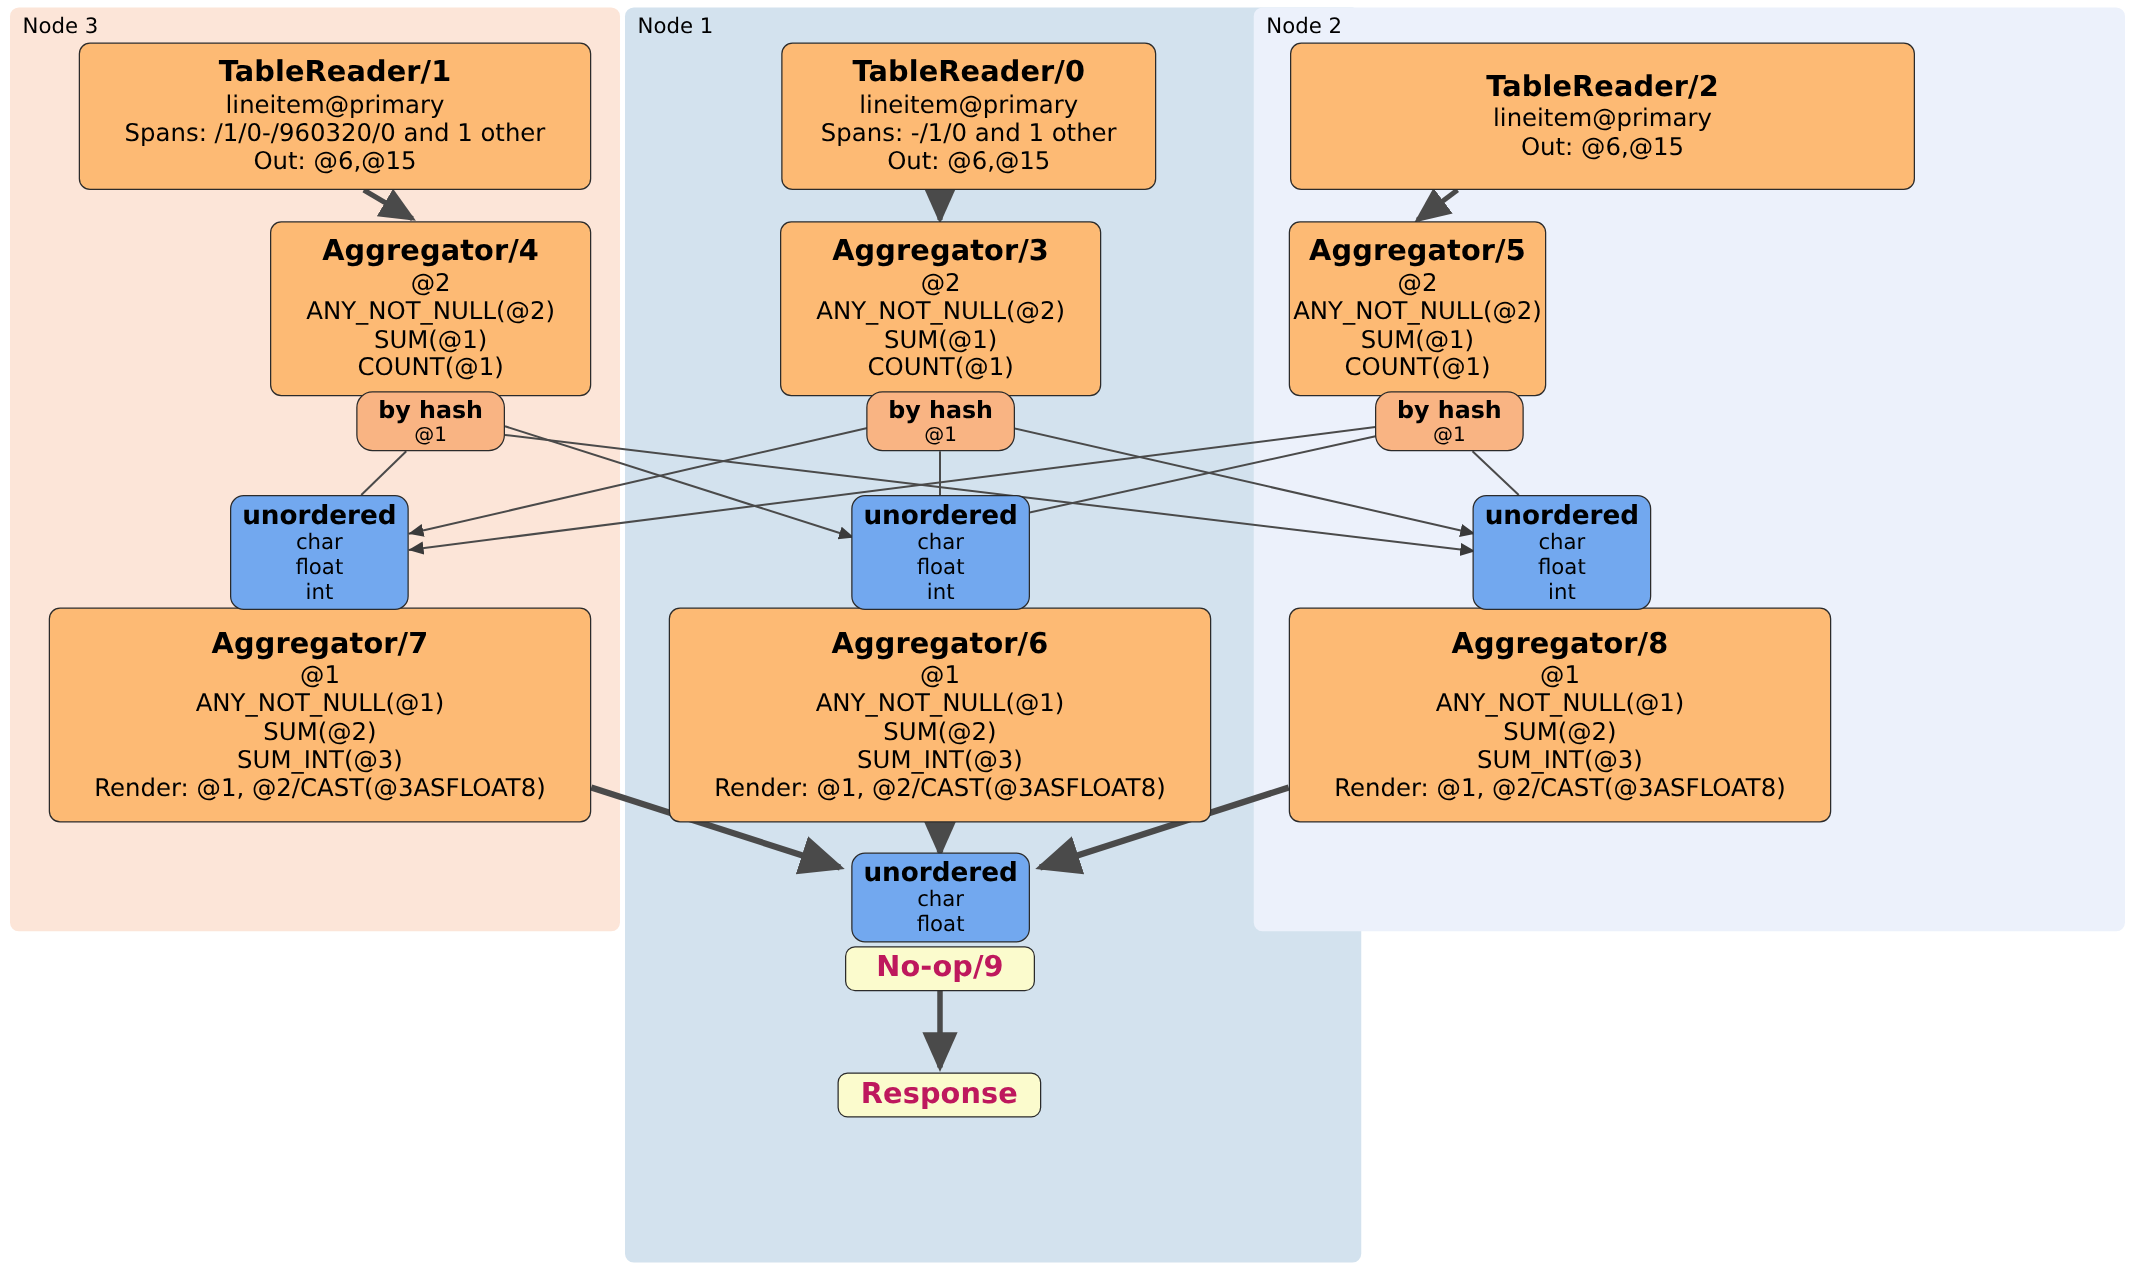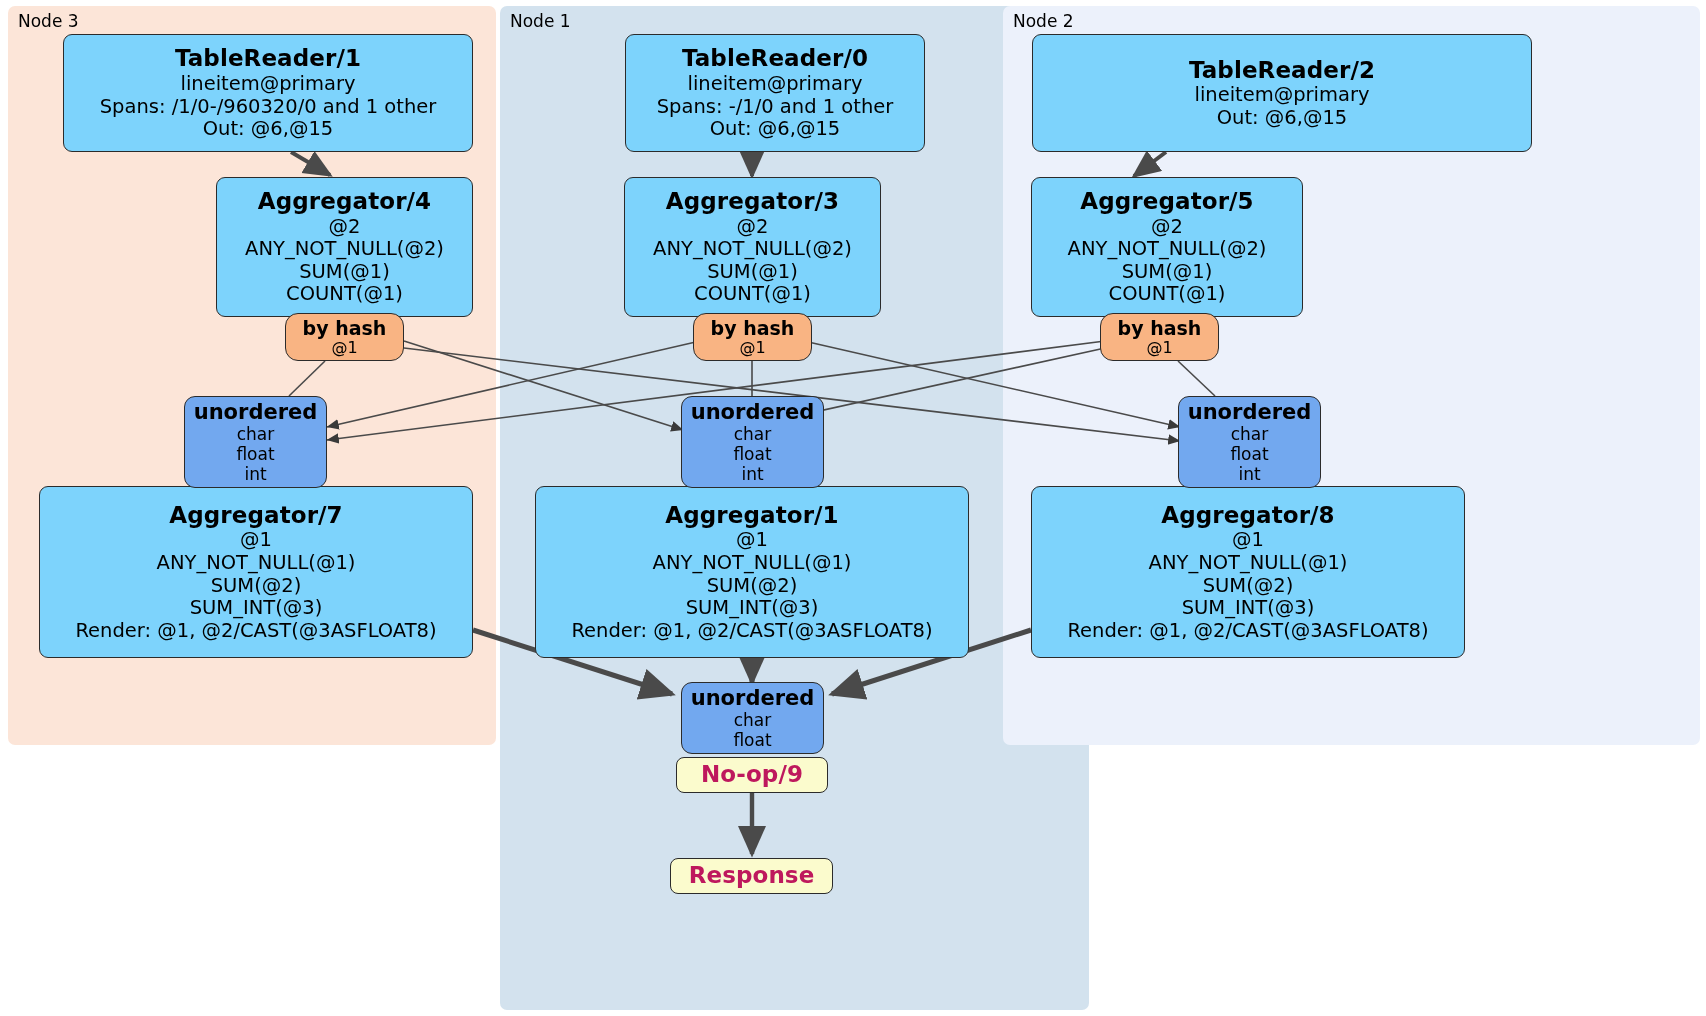--- a/index.html
+++ b/index.html
@@ -50,21 +50,21 @@
     border: 1.6px solid #2b2b2b;
     border-radius: 9px;
     text-align: center;
     display: flex;
     flex-direction: column;
     justify-content: center;
     align-items: center;
     line-height: 1.16;
   }
   .proc {
-    background: #7dd3fc;
+    background: #fdba74;
   }
   .proc .title {
     font-weight: bold;
     font-size: 23px;
     color: #000;
     letter-spacing: 0.1px;
     margin-bottom: 1px;
   }
   .proc .ln {
     font-size: 19.5px;
@@ -205,21 +205,21 @@
   </div>
 
   <div class="box proc" style="left:624px; top:177px; width:257px; height:140px;">
     <div class="title">Aggregator/3</div>
     <div class="ln">@2</div>
     <div class="ln">ANY_NOT_NULL(@2)</div>
     <div class="ln">SUM(@1)</div>
     <div class="ln">COUNT(@1)</div>
   </div>
 
-  <div class="box proc" style="left:1031px; top:177px; width:272px; height:140px;">
+  <div class="box proc" style="left:1031px; top:177px; width:206px; height:140px;">
     <div class="title">Aggregator/5</div>
     <div class="ln">@2</div>
     <div class="ln">ANY_NOT_NULL(@2)</div>
     <div class="ln">SUM(@1)</div>
     <div class="ln">COUNT(@1)</div>
   </div>
 
   <div class="box router" style="left:285px; top:313px; width:119px; height:48px;">
     <div class="title">by hash</div>
     <div class="ln">@1</div>
@@ -259,21 +259,21 @@
   <div class="box proc" style="left:39px; top:486px; width:434px; height:172px;">
     <div class="title">Aggregator/7</div>
     <div class="ln">@1</div>
     <div class="ln">ANY_NOT_NULL(@1)</div>
     <div class="ln">SUM(@2)</div>
     <div class="ln">SUM_INT(@3)</div>
     <div class="ln">Render: @1, @2/CAST(@3ASFLOAT8)</div>
   </div>
 
   <div class="box proc" style="left:535px; top:486px; width:434px; height:172px;">
-    <div class="title">Aggregator/1</div>
+    <div class="title">Aggregator/6</div>
     <div class="ln">@1</div>
     <div class="ln">ANY_NOT_NULL(@1)</div>
     <div class="ln">SUM(@2)</div>
     <div class="ln">SUM_INT(@3)</div>
     <div class="ln">Render: @1, @2/CAST(@3ASFLOAT8)</div>
   </div>
 
   <div class="box proc" style="left:1031px; top:486px; width:434px; height:172px;">
     <div class="title">Aggregator/8</div>
     <div class="ln">@1</div>

